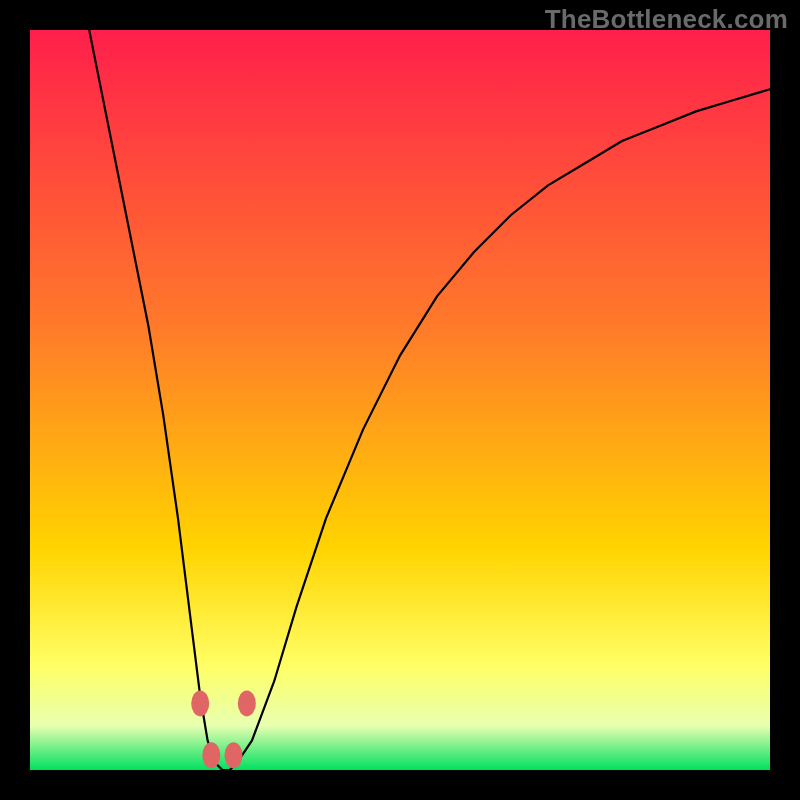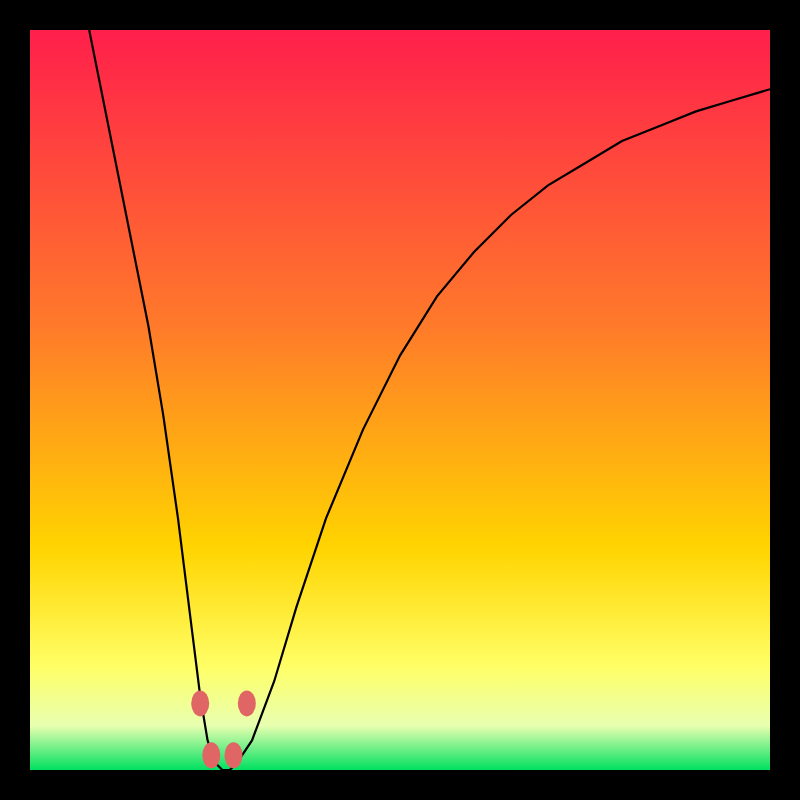--- a/index.html
+++ b/index.html
@@ -59,13 +59,14 @@
       <rect x="0" y="0" width="740" height="740" fill="url(#bg)"></rect>
       <path id="curve" fill="none" stroke-width="2.2" d="M59.20 0.00 L74.00 74.00 L88.80 148.00 L103.60 222.00 L118.40 296.00 L133.20 384.80 L148.00 488.40 L155.40 547.60 L162.80 606.80 L170.20 666.00 L177.60 710.40 L185.00 732.60 L192.40 740.00 L199.80 740.00 L207.20 732.60 L222.00 710.40 L244.20 651.20 L266.40 577.20 L296.00 488.40 L333.00 399.60 L370.00 325.60 L407.00 266.40 L444.00 222.00 L481.00 185.00 L518.00 155.40 L555.00 133.20 L592.00 111.00 L629.00 96.20 L666.00 81.40 L703.00 70.30 L740.00 59.20" stroke="#000000"></path>
       <g id="markers">
           <ellipse cx="170.20" cy="673.40" rx="9" ry="13" fill="#e06666"></ellipse>
           <ellipse cx="181.30" cy="725.20" rx="9" ry="13" fill="#e06666"></ellipse>
           <ellipse cx="203.50" cy="725.20" rx="9" ry="13" fill="#e06666"></ellipse>
           <ellipse cx="216.82" cy="673.40" rx="9" ry="13" fill="#e06666"></ellipse>
         </g>
     </svg>
   </div>
+  <div class="watermark">TheBottleneck.com</div>
 </div>
 
 </body></html>

